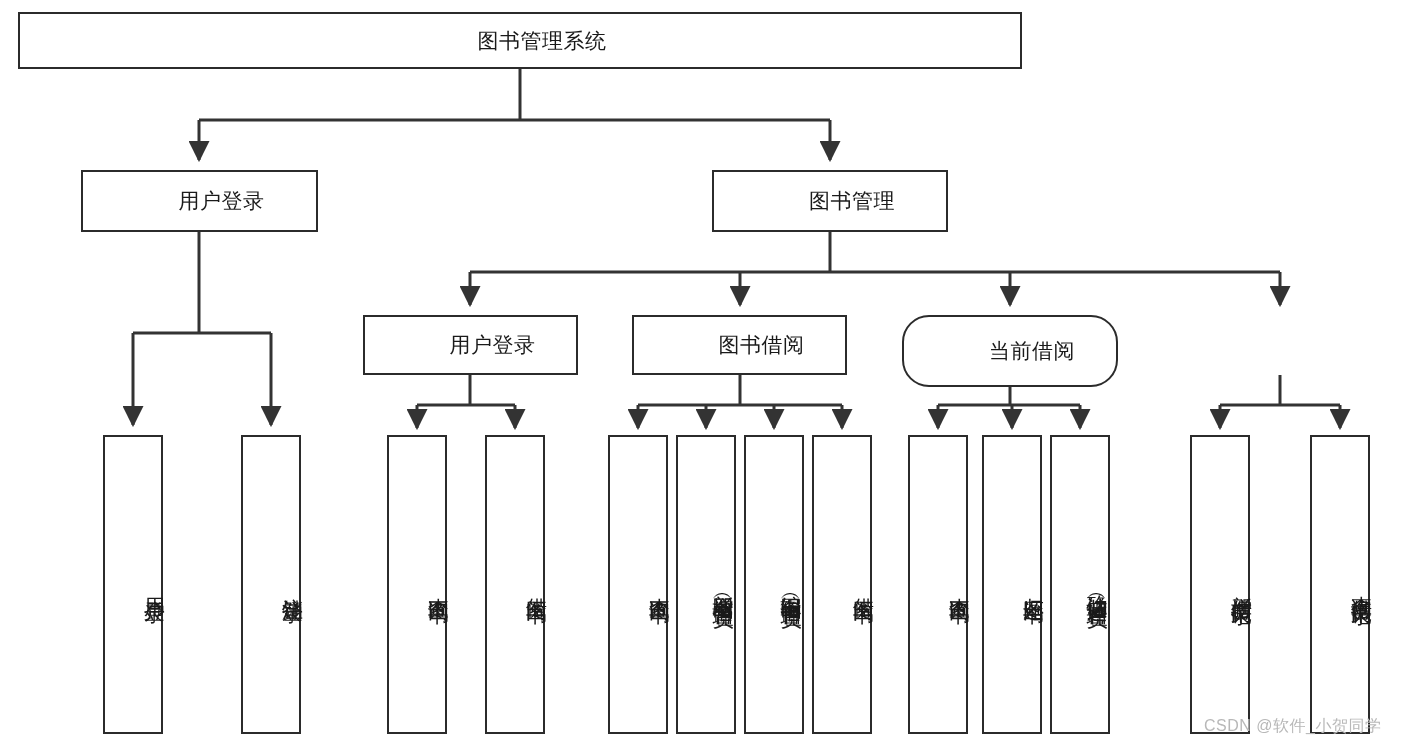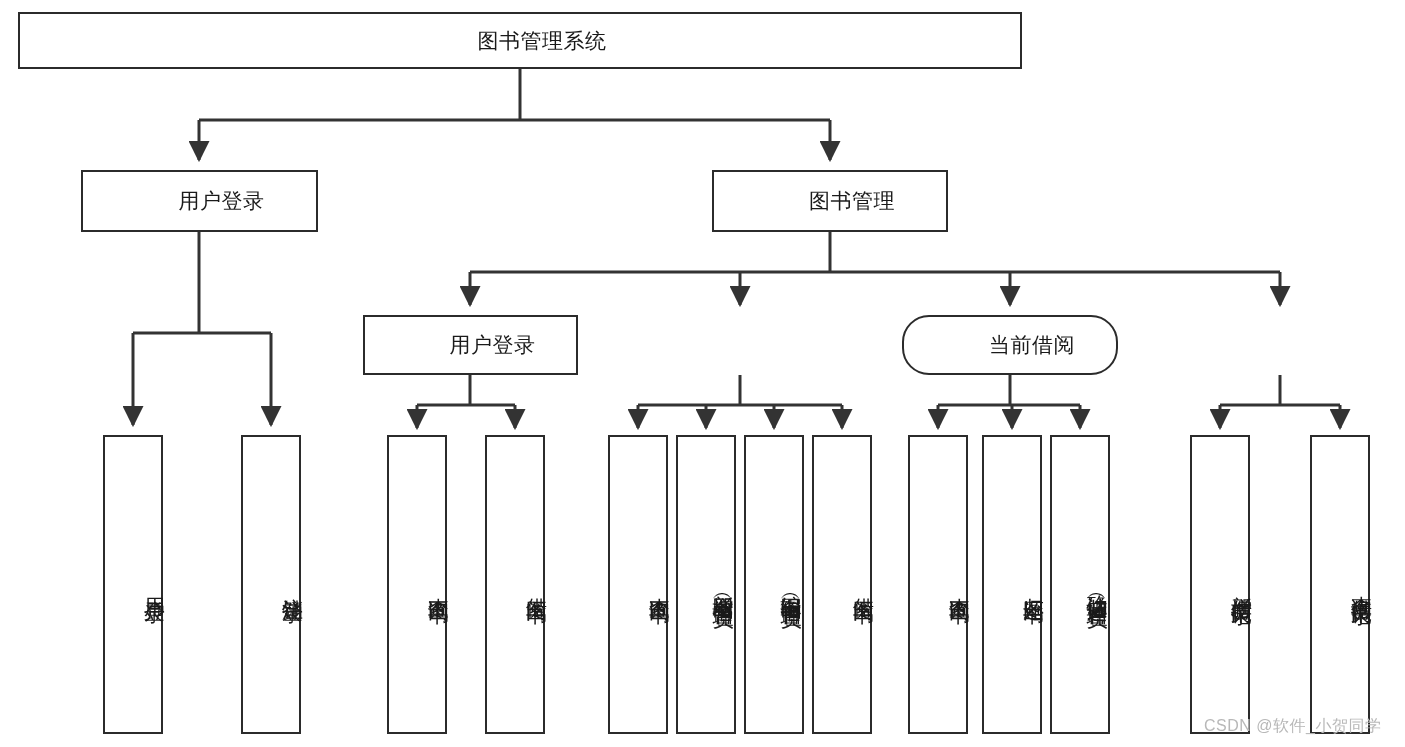--- a/index.html
+++ b/index.html
@@ -114,21 +114,22 @@
       <path d="M 1340 405 L 1340 428" marker-end="url(#arrow)"></path>
     </g>
   </svg>
 
   <div class="node node-h" style="left: 18px; top: 12px; width: 1004px; height: 57px;">图书管理系统</div>
 
   <div class="node node-h" style="left: 81px; top: 170px; width: 237px; height: 62px;">用户登录</div>
   <div class="node node-h" style="left: 712px; top: 170px; width: 236px; height: 62px;">图书管理</div>
 
   <div class="node node-h" style="left: 363px; top: 315px; width: 215px; height: 60px;">用户登录</div>
-  <div class="node node-h" style="left: 902px; top: 315px; width: 216px; height: 60px; border-radius: 27px;">当前借阅</div>
+  <div class="node node-h" style="left: 632px; top: 315px; width: 215px; height: 60px;">图书借阅</div>
+  <div class="node node-h" style="left: 902px; top: 315px; width: 216px; height: 72px; border-radius: 27px;">当前借阅</div>
 
   <div class="node node-v center" style="left: 103px; top: 435px; width: 60px; height: 299px;">用户登录</div>
   <div class="node node-v center" style="left: 241px; top: 435px; width: 60px; height: 299px;">注销登录</div>
   <div class="node node-v center" style="left: 387px; top: 435px; width: 60px; height: 299px;">查询图书</div>
   <div class="node node-v center" style="left: 485px; top: 435px; width: 60px; height: 299px;">借阅图书</div>
   <div class="node node-v center" style="left: 608px; top: 435px; width: 60px; height: 299px;">查询图书</div>
   <div class="node node-v" style="left: 676px; top: 435px; width: 60px; height: 299px;">新增图书（管理员）</div>
   <div class="node node-v" style="left: 744px; top: 435px; width: 60px; height: 299px;">编辑图书（管理员）</div>
   <div class="node node-v center" style="left: 812px; top: 435px; width: 60px; height: 299px;">借阅图书</div>
   <div class="node node-v center" style="left: 908px; top: 435px; width: 60px; height: 299px;">查询图书</div>

